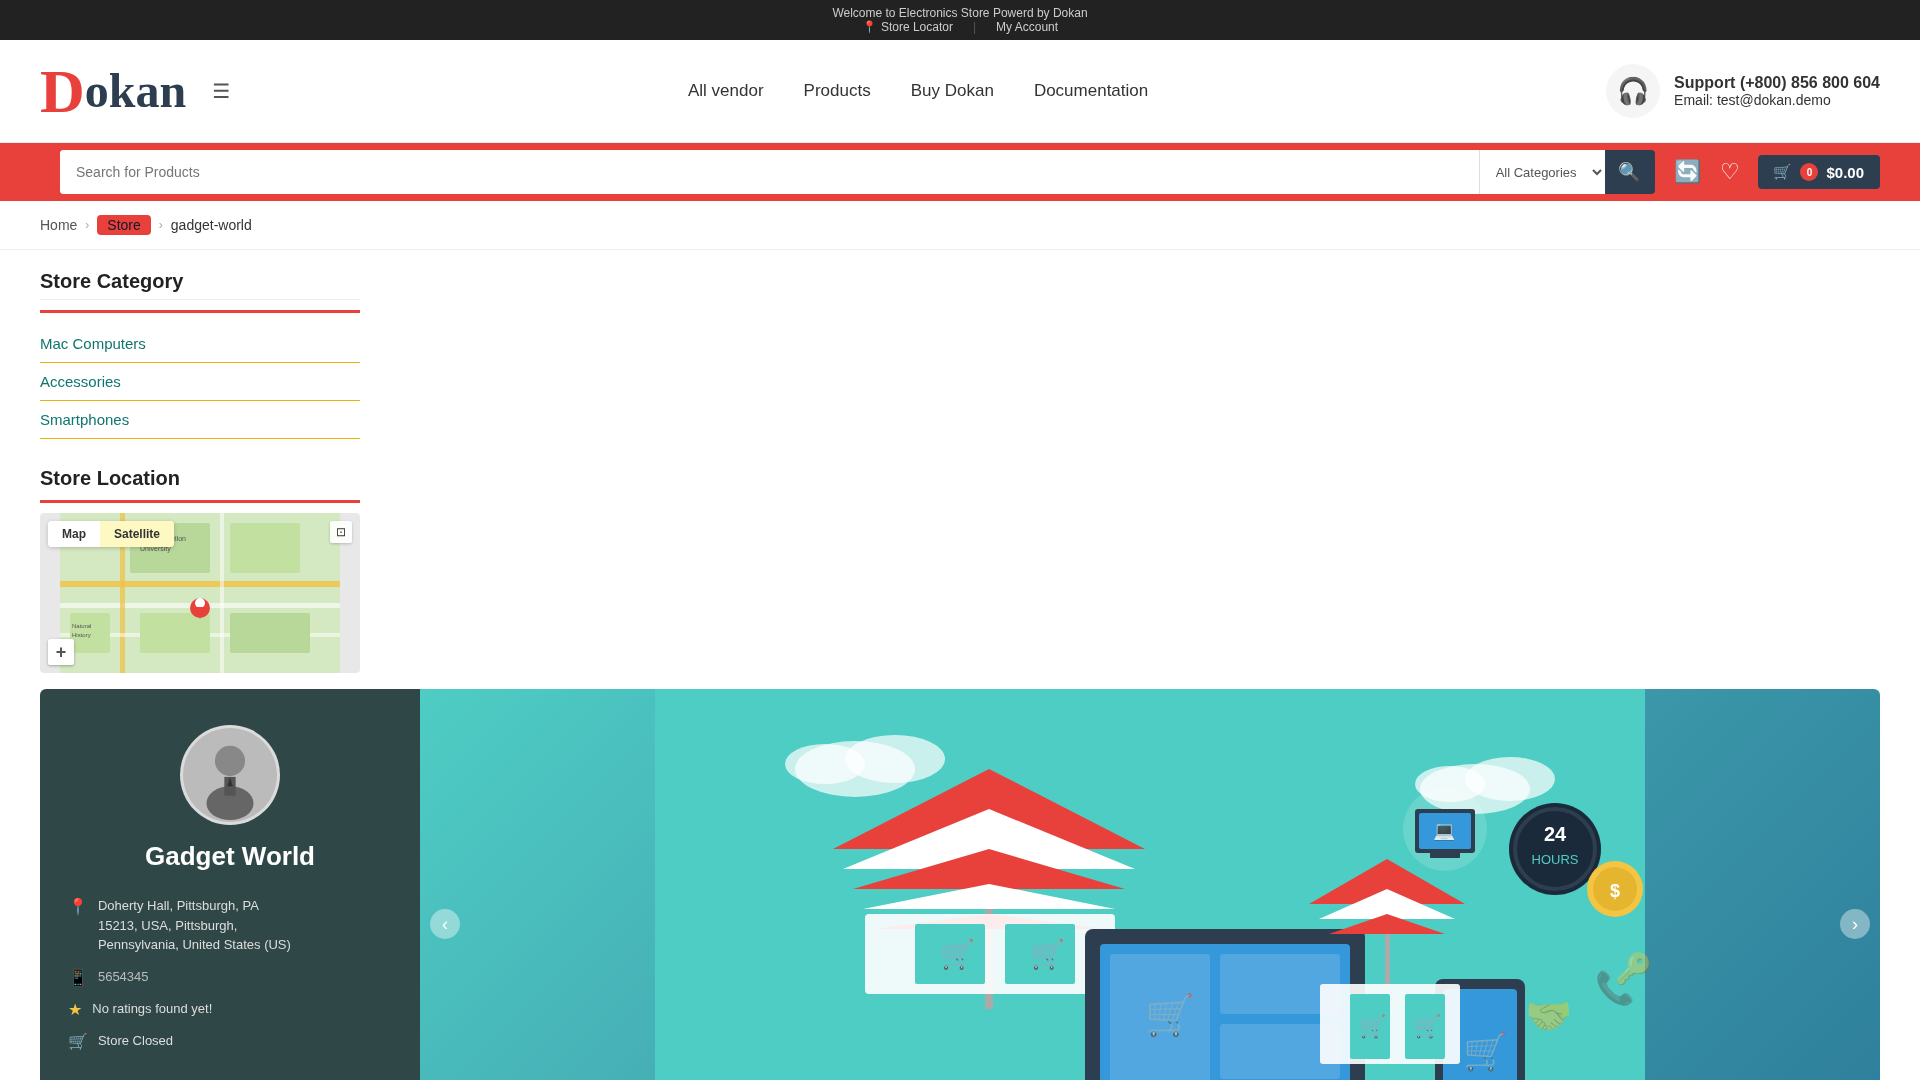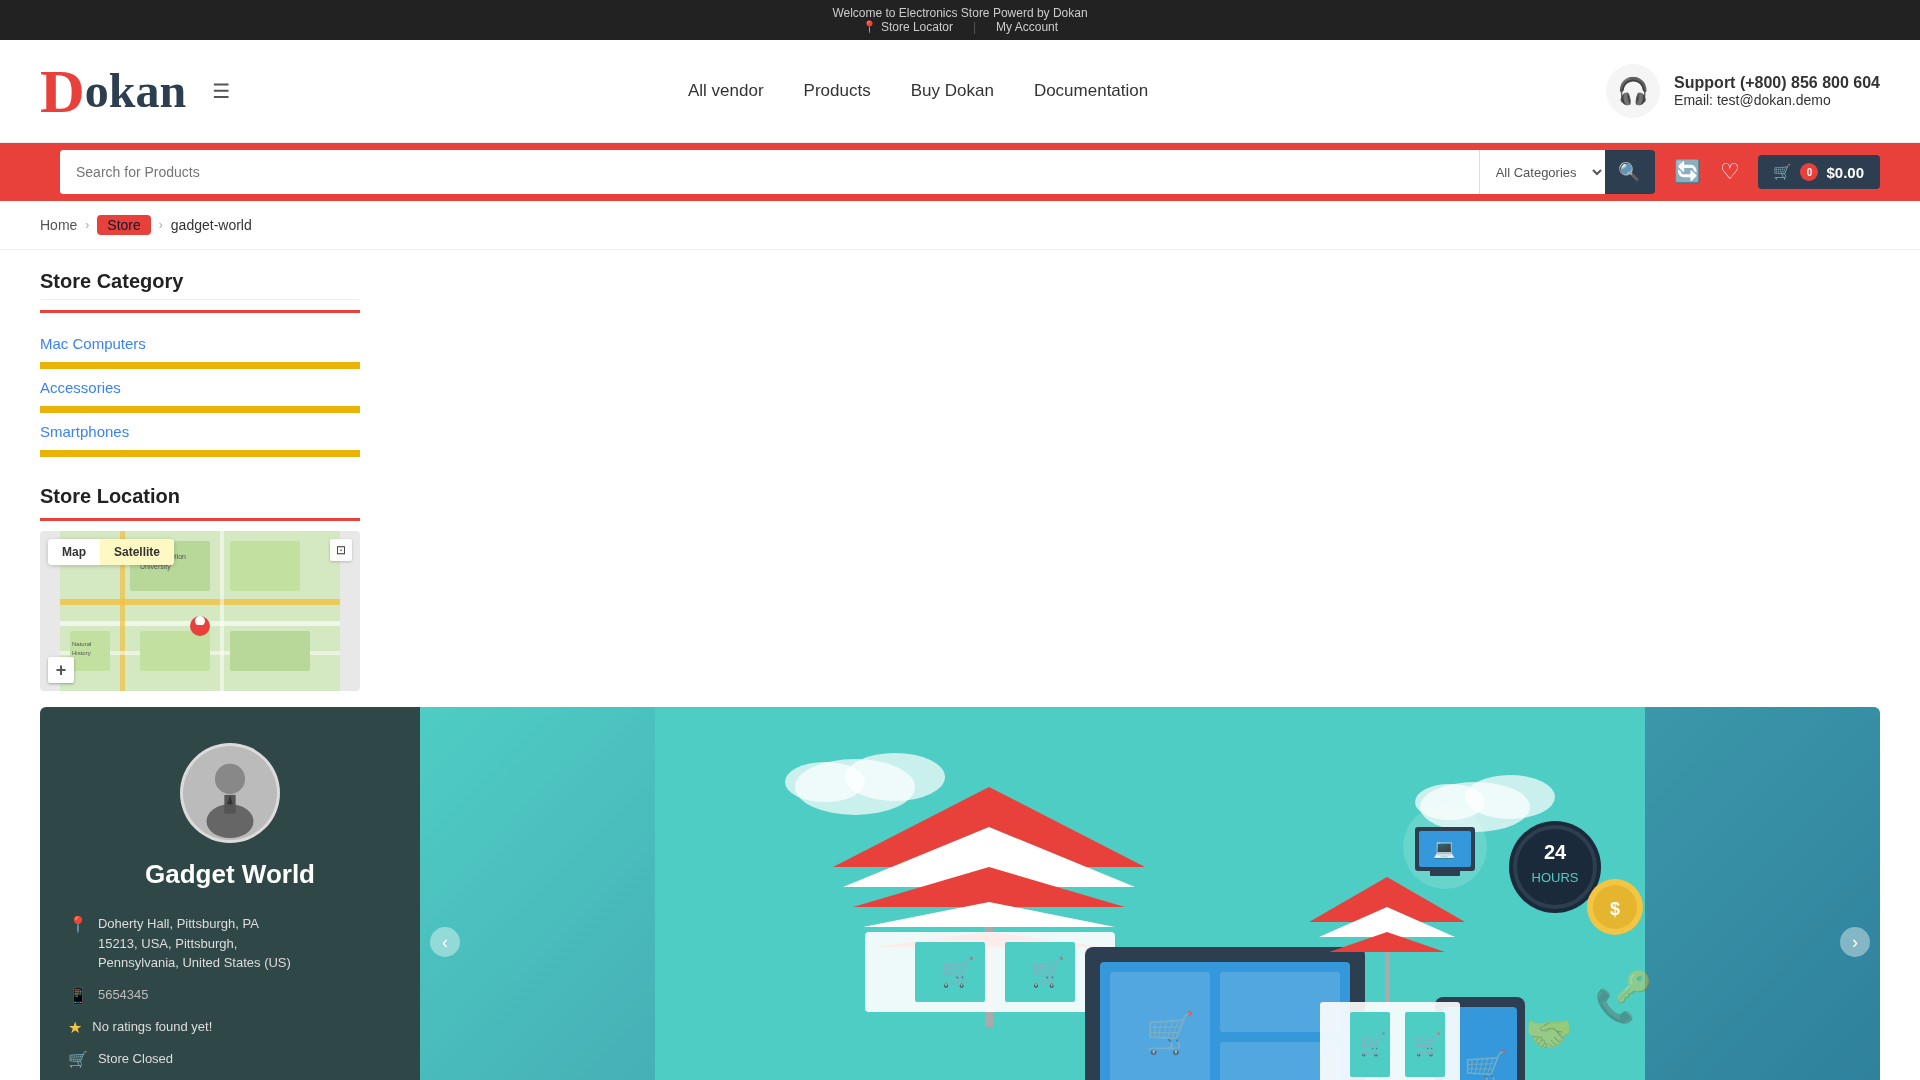--- a/index.html
+++ b/index.html
@@ -246,23 +246,23 @@
       display: block;
       border-bottom: 1px solid #eee;
       margin-top: 6px;
     }
     .sidebar-category-list {
       list-style: none;
       margin-top: 12px;
     }
     .sidebar-category-list li {
       padding: 10px 0;
-      border-bottom: 7px solid #eab308;
+      border-bottom: 1px solid #eab308;
       font-size: 15px;
-      color: #3b82f6;
+      color: #0f766e;
       cursor: pointer;
     }
 
     .store-location-title {
       font-size: 20px;
       font-weight: 700;
       color: #222;
       margin: 28px 0 10px;
       padding-bottom: 10px;
       border-bottom: 3px solid #e8413c;

